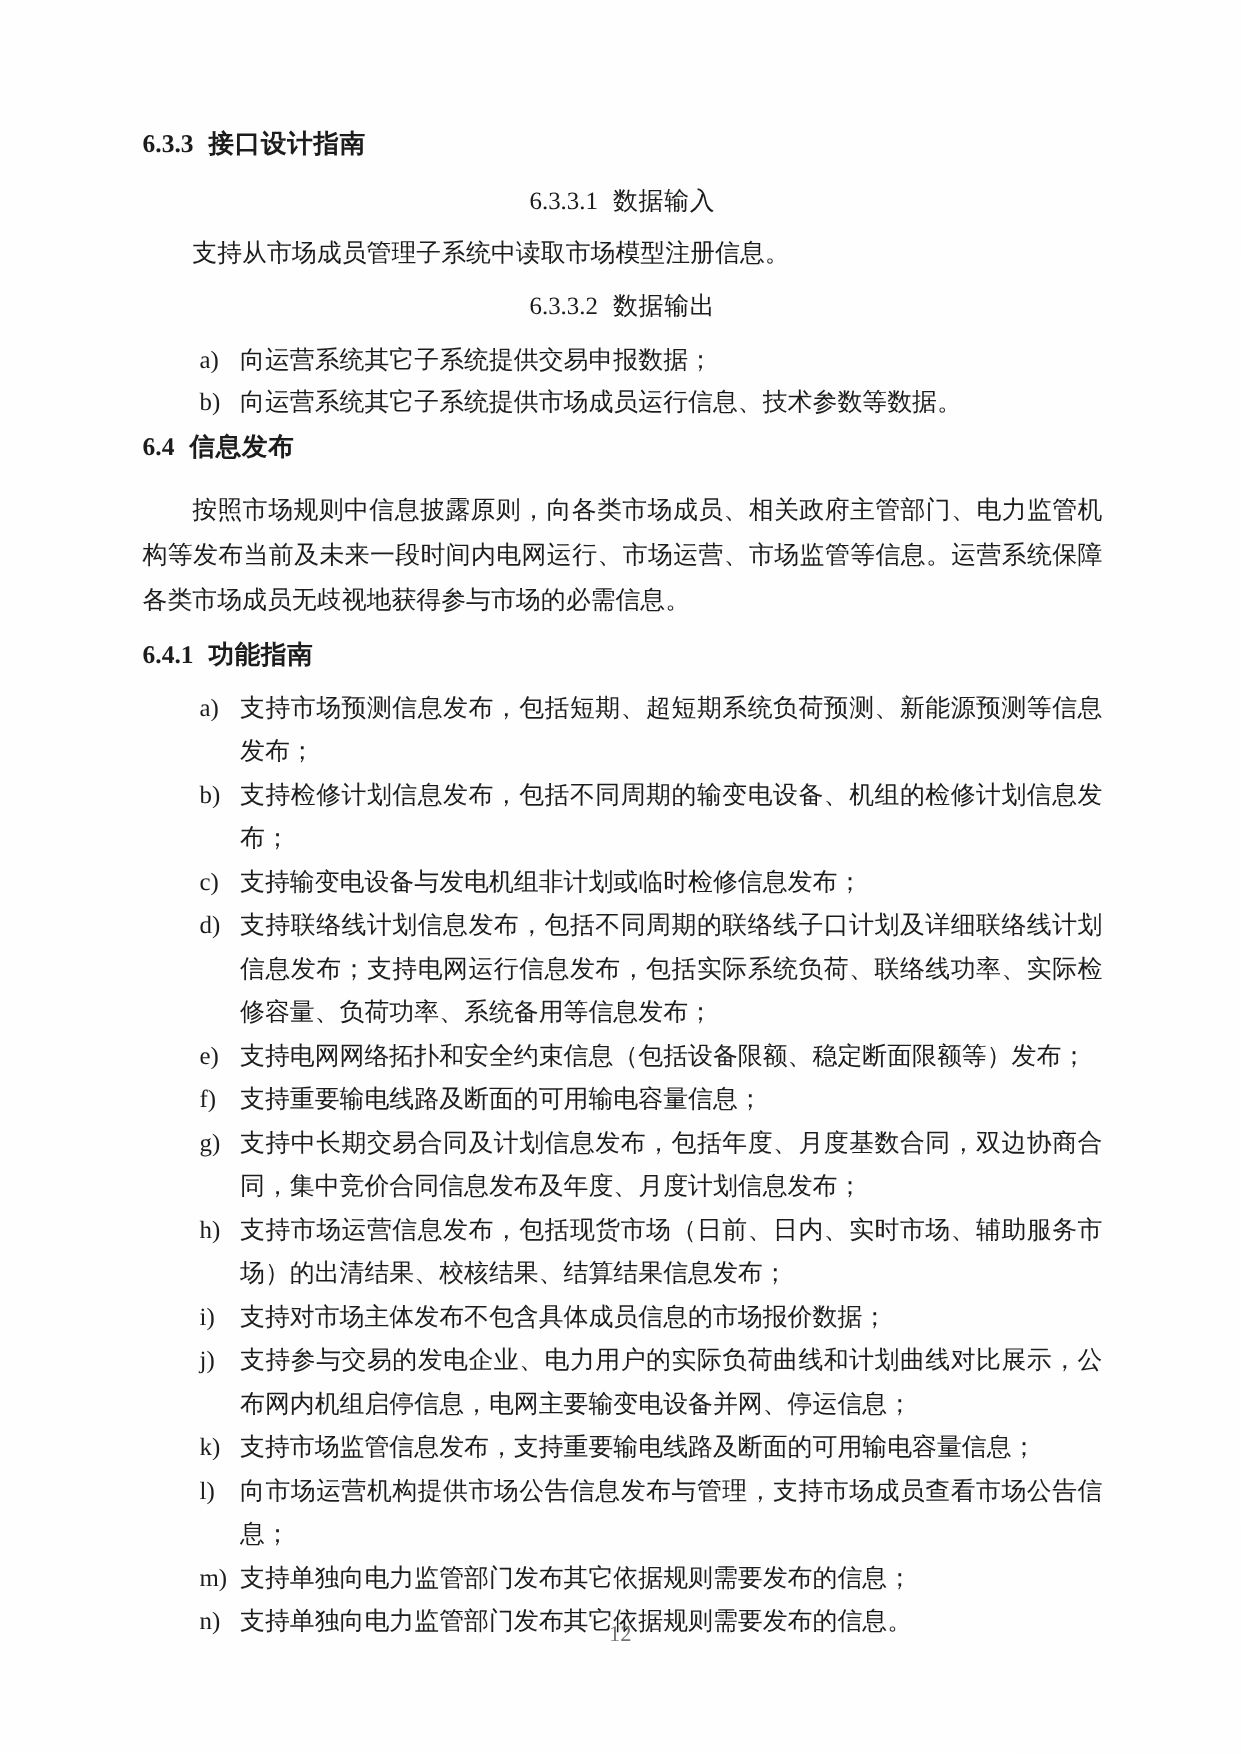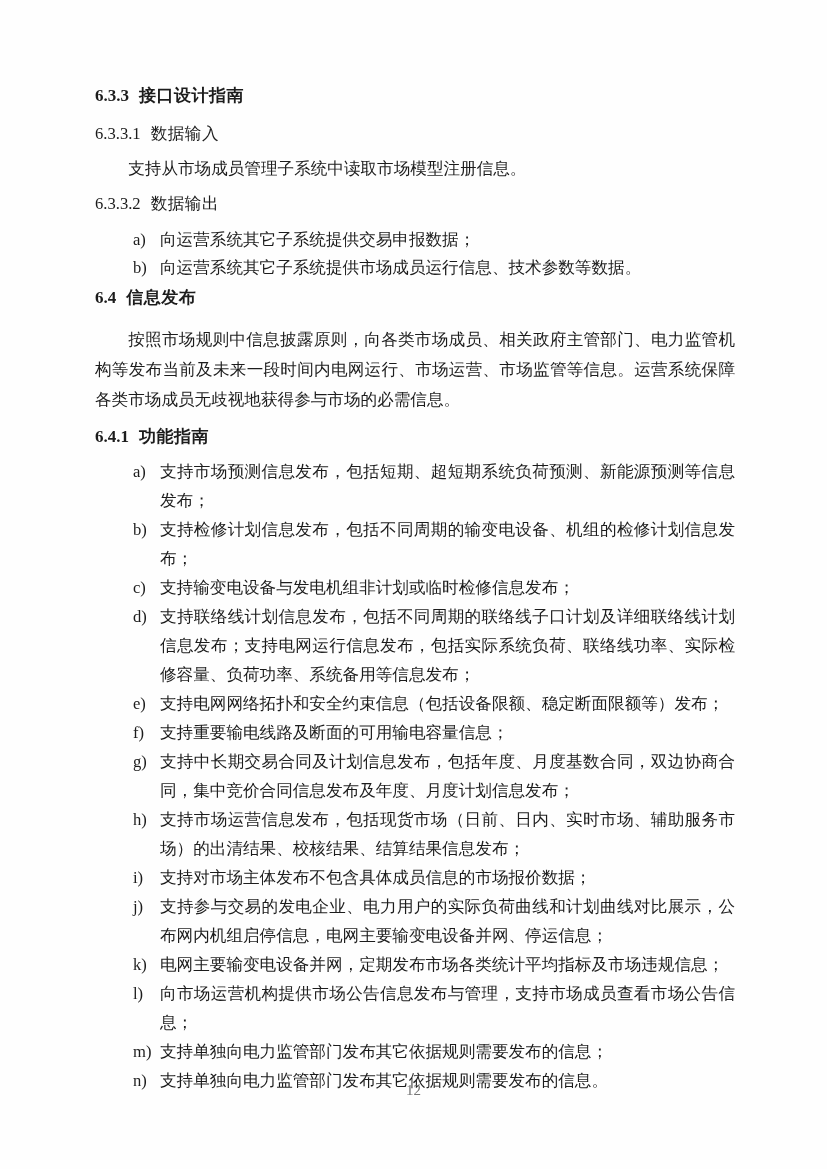--- a/index.html
+++ b/index.html
@@ -29,20 +29,21 @@
     line-height: 24px;
     letter-spacing: 0.5px;
   }
   .h2 .hnum { margin-right: 10px; letter-spacing: 0; }
   
   .h3 {
     font-size: 16.6px;
     font-weight: normal;
     line-height: 24px;
     letter-spacing: 0.5px;
+    text-align: center;
   }
   .h3 .hnum { margin-right: 10px; letter-spacing: 0; }
   .mt-12 { margin-top: 14px; }
   .mt-8  { margin-top: 8px; }
   .mt-10 { margin-top: 10px; }
   .mt-4  { margin-top: 4px; }
   .mt-2  { margin-top: 15px; }
   .para {
     font-size: 16.6px;
     line-height: 30px;
@@ -138,21 +139,21 @@
       <div class="list-item">
         <span class="marker">h)</span><span>支持市场运营信息发布，包括现货市场（日前、日内、实时市场、辅助服务市场）的出清结果、校核结果、结算结果信息发布；</span>
       </div>
       <div class="list-item">
         <span class="marker">i)</span><span>支持对市场主体发布不包含具体成员信息的市场报价数据；</span>
       </div>
       <div class="list-item">
         <span class="marker">j)</span><span>支持参与交易的发电企业、电力用户的实际负荷曲线和计划曲线对比展示，公布网内机组启停信息，电网主要输变电设备并网、停运信息；</span>
       </div>
       <div class="list-item">
-        <span class="marker">k)</span><span>电网主要输变电设备并网，定期发布市场各类统计平均指标及市场违规信息；</span>
+        <span class="marker">k)</span><span>支持市场监管信息发布，支持重要输电线路及断面的可用输电容量信息；</span>
       </div>
       <div class="list-item">
         <span class="marker">l)</span><span>向市场运营机构提供市场公告信息发布与管理，支持市场成员查看市场公告信息；</span>
       </div>
       <div class="list-item">
         <span class="marker">m)</span><span>支持单独向电力监管部门发布其它依据规则需要发布的信息；</span>
       </div>
       <div class="list-item">
         <span class="marker">n)</span><span>支持单独向电力监管部门发布其它依据规则需要发布的信息。</span>
       </div>

